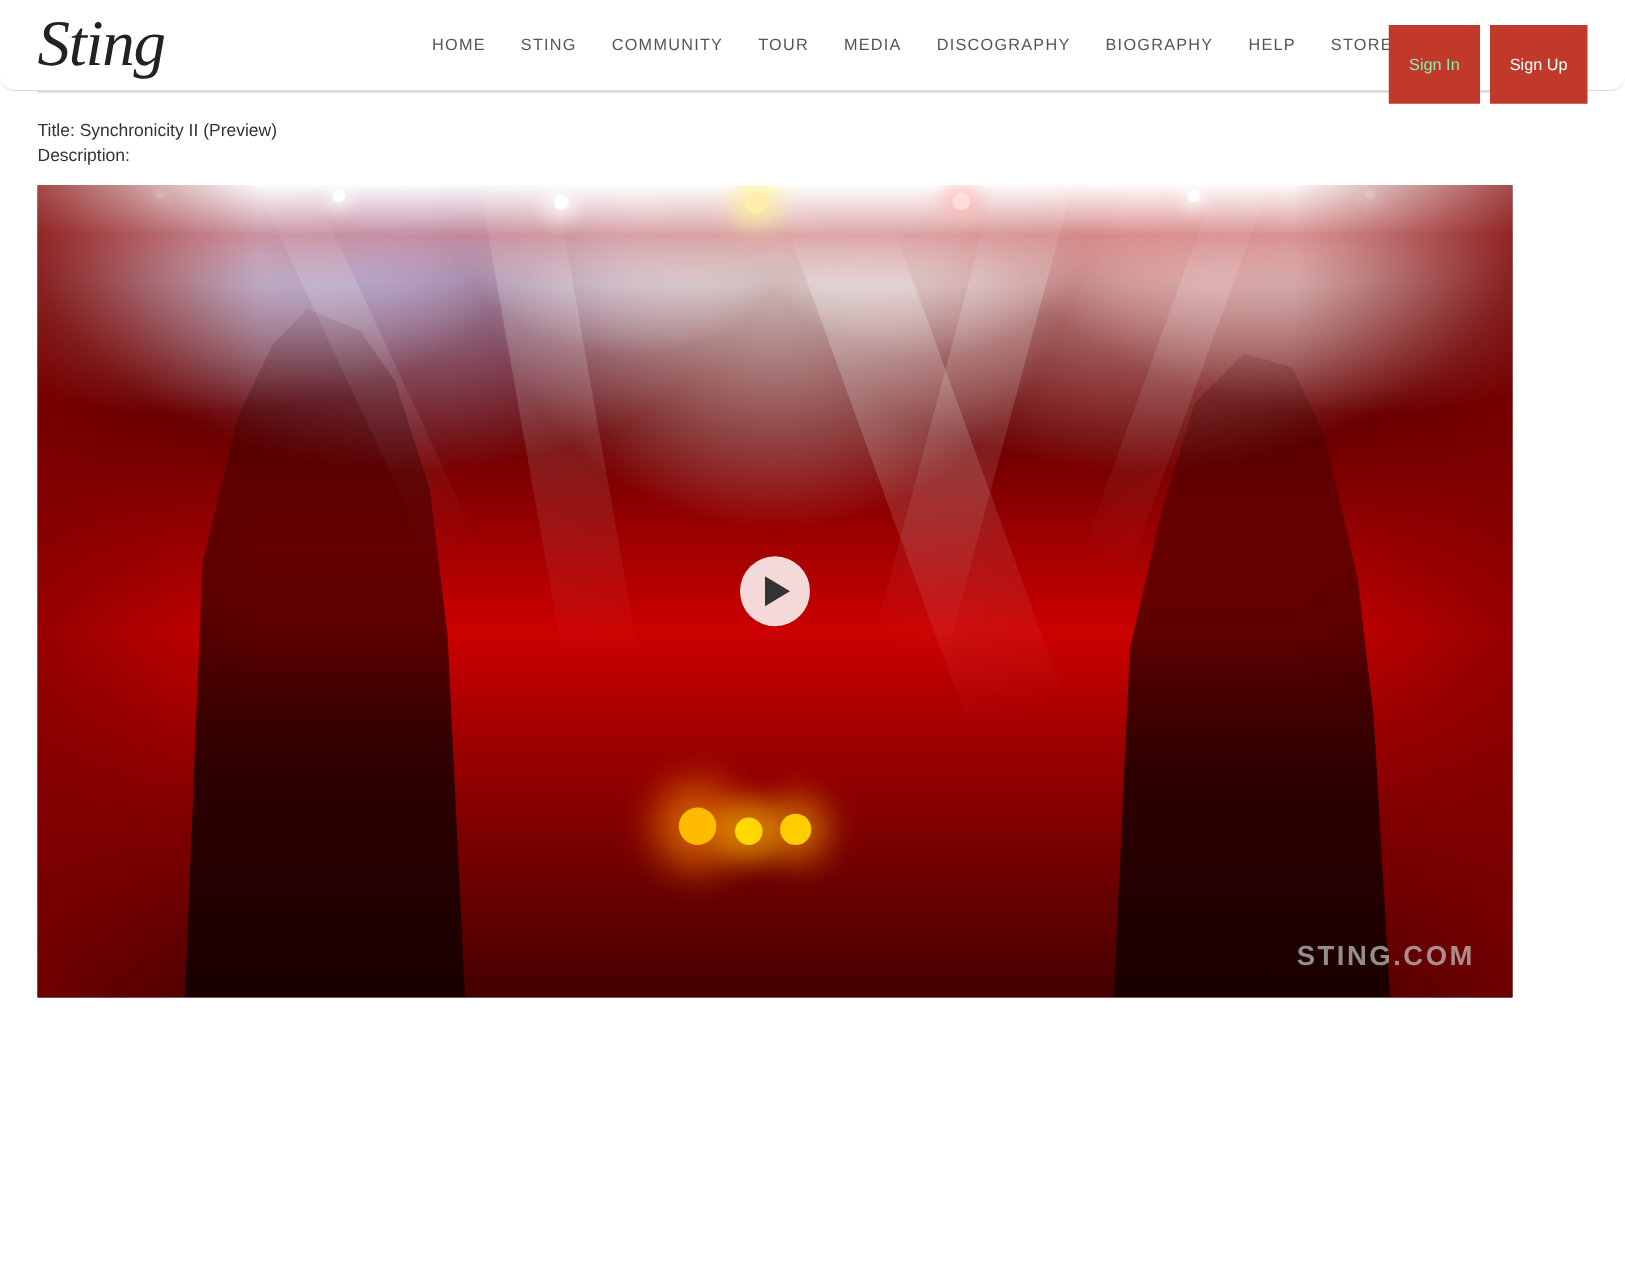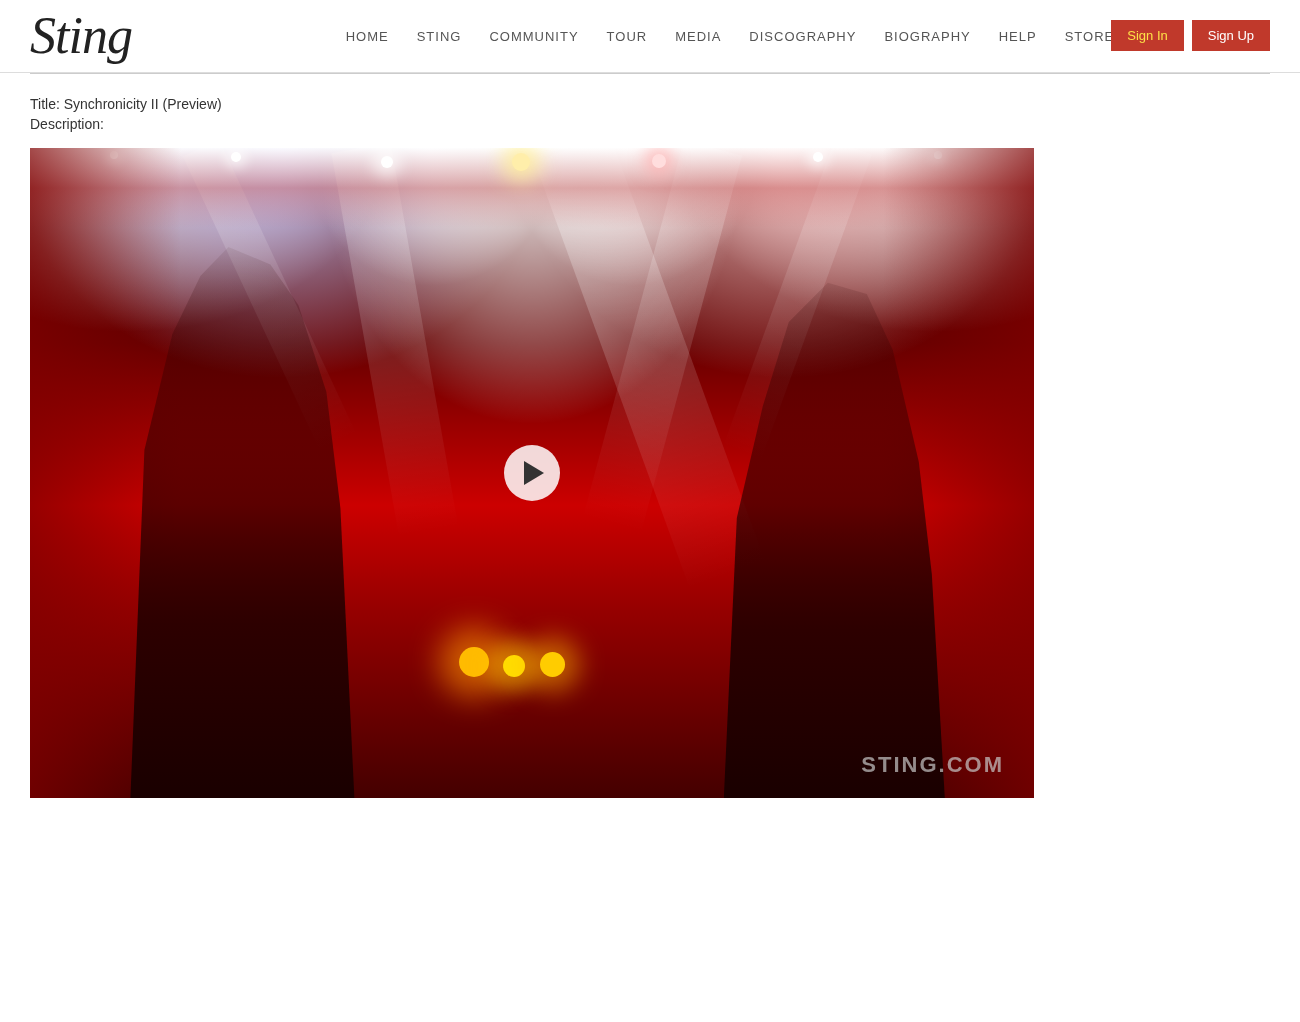--- a/index.html
+++ b/index.html
@@ -12,20 +12,21 @@
       min-height: 1022px;
     }
 
     
     .header {
       display: flex;
       align-items: center;
       padding: 10px 30px;
       border-bottom: 1px solid #ddd;
       position: relative;
+      border-radius: 12px;
     }
 
     .logo-area {
       flex: 0 0 auto;
       margin-right: 40px;
     }
 
     .logo-text {
       font-family: 'Times New Roman', serif;
       font-style: italic;
@@ -60,23 +61,23 @@
     .auth-buttons {
       display: flex;
       gap: 8px;
       position: absolute;
       right: 30px;
       top: 20px;
     }
 
     .btn-signin {
       background: #c0392b;
-      color: #fde047;
+      color: #86efac;
       border: none;
-      padding: 8px 16px;
+      padding: 24px 16px;
       font-size: 13px;
       cursor: pointer;
       font-weight: 500;
     }
 
     .btn-signup {
       background: #c0392b;
       color: #fff;
       border: none;
       padding: 7px 16px;
@@ -106,21 +107,21 @@
       color: #333;
       margin-bottom: 4px;
     }
 
     .meta-info p span.label {
       font-weight: normal;
     }
 
     
     .video-container {
-      width: 1004px;
+      width: 1180px;
       height: 650px;
       position: relative;
       overflow: hidden;
       background: #1a0000;
     }
 
     
     .video-bg {
       position: absolute;
       top: 0; left: 0; right: 0; bottom: 0;

